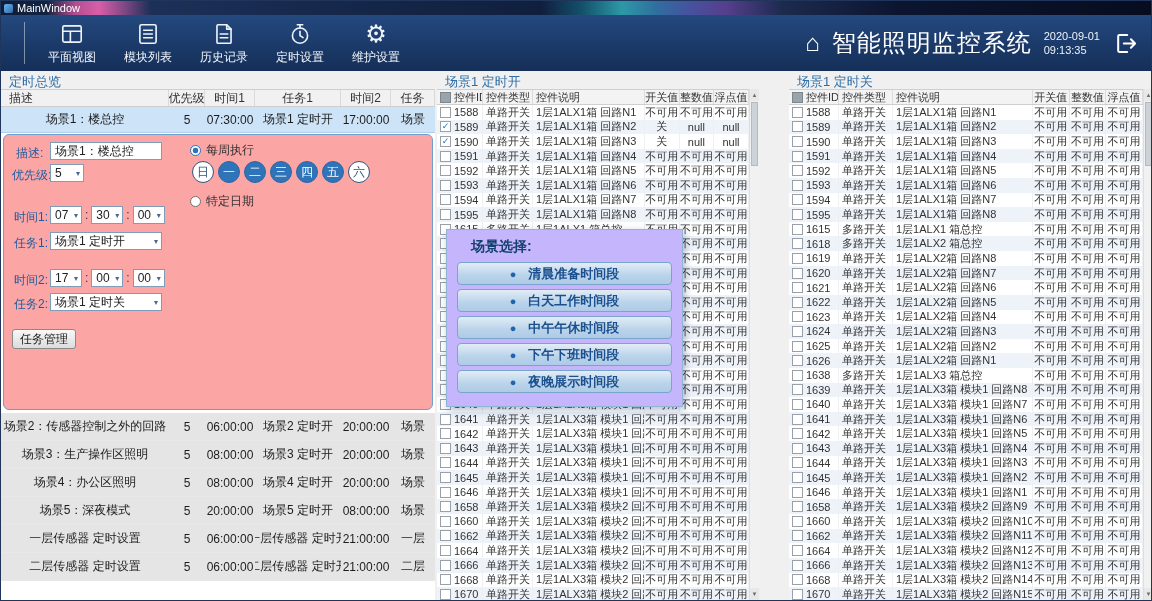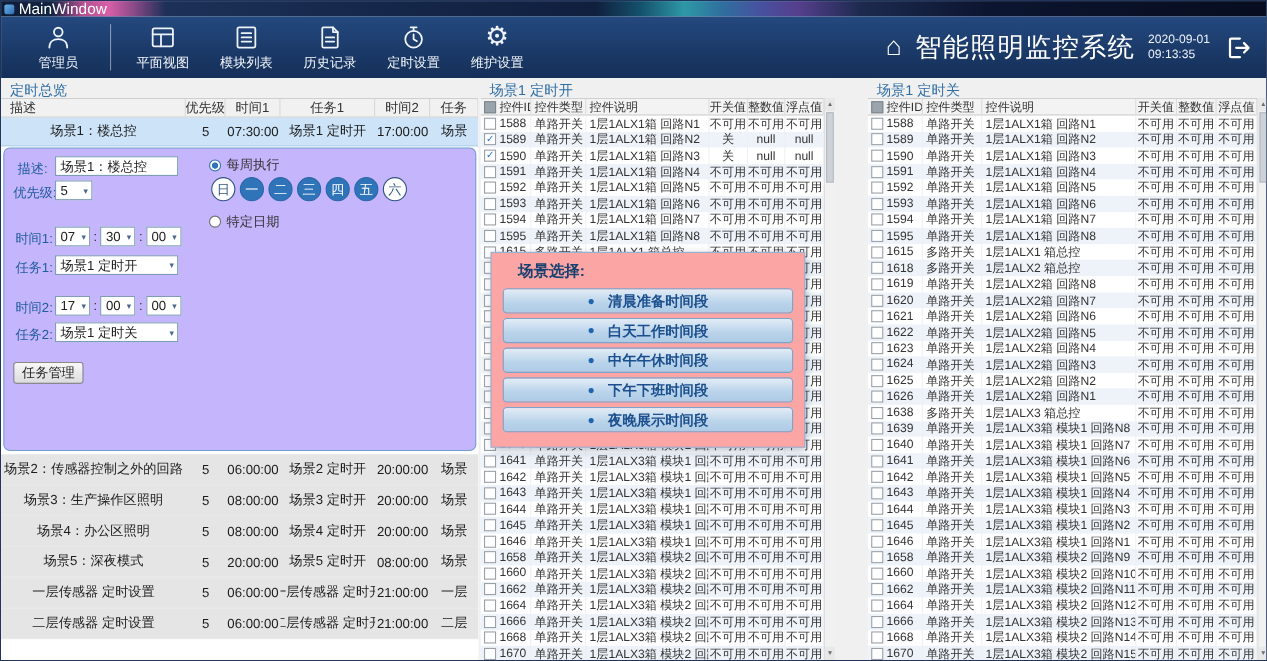--- a/index.html
+++ b/index.html
@@ -3,21 +3,21 @@
 <meta charset="utf-8">
 <style>
 *{margin:0;padding:0;box-sizing:border-box}
 html,body{width:1152px;height:601px;overflow:hidden}
 body{font-family:"Liberation Sans","DejaVu Sans",sans-serif}
 .window{position:relative;width:1152px;height:601px;background:#f0f0f0;border:1px solid #20355c;overflow:hidden}
 
 .titlebar{position:absolute;top:0;left:0;right:0;height:14px;display:flex;align-items:center;padding-left:3px;gap:4px;
 background:linear-gradient(90deg,#0e1d38 0%,#122342 4%,#b44f91 6.5%,#d75fa8 8.5%,#8a4a88 10.5%,#1d3057 13%,#15274a 30%,#101f3e 47%,#14506b 50.5%,#2d98a6 54%,#2f6f9f 57%,#47519e 60%,#563f8d 63%,#1c2a4e 68%,#0c1530 78%,#070d1f 100%)}
 .titlebar-icon{width:9px;height:9px;border-radius:2px;background:linear-gradient(135deg,#6db2e8,#2b6cb3);flex:none}
-.titlebar-text{font-size:14px;color:#fff;white-space:nowrap}
+.titlebar-text{font-size:11px;color:#fff;white-space:nowrap}
 
 .toolbar{position:absolute;top:14px;left:0;right:0;height:56px;background:linear-gradient(180deg,#24497f 0%,#1b3a69 55%,#152f58 100%);display:flex;align-items:center;padding-left:14px}
 .tb-item{width:76px;height:50px;display:flex;flex-direction:column;align-items:center;justify-content:center;gap:2px;color:#fff;cursor:default}
 .tb-icon{height:27px;display:flex;align-items:center;justify-content:center;line-height:26px}
 .tb-icon .glyph{font-size:24px;color:#eef3fa;line-height:26px}
 .tb-label{font-size:12px;color:#f2f6fb;white-space:nowrap}
 .tb-sep{width:1px;height:42px;background:rgba(255,255,255,.45);margin:0 9px;flex:none}
 .tb-right{margin-left:auto;display:flex;align-items:center;gap:12px;padding-right:12px}
 .home-glyph{font-size:24px;color:#fff;line-height:1}
 .app-title{font-size:24px;font-weight:normal;color:#fff;letter-spacing:1px;white-space:nowrap}
@@ -33,21 +33,21 @@
 
 .ltable{position:absolute;top:18px;left:0;right:0;bottom:0;background:#fff;overflow:hidden}
 .lheader{display:flex;height:18px;background:#f1f1f1;border-top:1px solid #cecece;border-bottom:1px solid #cecece;font-size:12px;color:#333;align-items:center}
 .lheader .c{border-right:1px solid #d9d9d9;height:100%;display:flex;align-items:center;justify-content:center;overflow:hidden;white-space:nowrap}
 .lheader .c.desc{justify-content:flex-start;padding-left:8px}
 .c.desc{width:168px}.c.prio{width:36px}.c.t1{width:50px}.c.task1{width:86px}.c.t2{width:50px}.c.task2{width:44px}
 .lrow{display:flex;height:28px;align-items:center;font-size:12px;color:#1c1c1c;background:#e5e5e5;border-bottom:1px solid #e8e8e8}
 .lrow .c{display:flex;align-items:center;justify-content:center;overflow:hidden;white-space:nowrap;height:100%}
 .lrow.selected{height:26px;background:#cce3f8;border-bottom:1px solid #b3cfec}
 
-.editor{position:relative;height:276px;margin:1px 2px 3px 2px;background:#c4b5fd;border:1px solid #6f9dce;border-radius:6px;font-size:12px}
+.editor{position:relative;height:276px;margin:1px 2px 3px 2px;background:#fca5a5;border:1px solid #6f9dce;border-radius:6px;font-size:12px}
 .ed-label{position:absolute;color:#1f5c9d;white-space:nowrap;font-size:12px}
 .input{position:absolute;border:1px solid #7f9db9;background:#fff;height:18px;padding:0 4px;font-size:12px;color:#222;display:flex;align-items:center;white-space:nowrap;overflow:hidden}
 .dd{display:flex;align-items:center;justify-content:space-between;border:1px solid #7f9db9;background:#fff;height:18px;padding:0 3px 0 4px;font-size:12px;color:#222;white-space:nowrap}
 .dd.abs{position:absolute}
 .dd .arr{font-size:8px;color:#49688f;margin-left:3px}
 .radio{width:11px;height:11px;border-radius:50%;border:1px solid #707070;background:#fff;display:inline-block;flex:none}
 .radio.on{border-color:#2f74b8;background:radial-gradient(circle,#2f74b8 0%,#2f74b8 40%,#fff 50%)}
 .radio-row{position:absolute;display:flex;align-items:center;gap:5px;font-size:12px;color:#333;white-space:nowrap}
 .days{position:absolute;display:flex;gap:4px}
 .day{width:22px;height:22px;border-radius:50%;border:1px solid #31557f;background:#fff;color:#31557f;display:flex;align-items:center;justify-content:center;font-size:12px}
@@ -66,21 +66,21 @@
 .cc.val{justify-content:center;padding-left:0}
 .cheader .cc.val{justify-content:center;padding-left:0}
 .panel-mid .cc.id{width:46px}.panel-mid .cc.type{width:50px}.panel-mid .cc.desc{width:112px}.panel-mid .cc.val{width:34.6px}
 .panel-right .cc.id{width:50px}.panel-right .cc.type{width:54px}.panel-right .cc.desc{width:140px}.panel-right .cc.val{width:36.6px}
 .cc.id{display:flex;align-items:center;gap:3px}
 .cb{width:11px;height:11px;border:1px solid #9aa0a8;background:#fff;flex:none;display:flex;align-items:center;justify-content:center}
 .cb .tick{display:none;font-size:9px;color:#1e6fc0;line-height:1}
 .cb.checked .tick{display:block}
 .cb.hdr{background:#9aa4ad;border-color:#7d858d}
 
-.popup{position:absolute;left:9px;top:158px;width:286px;height:178px;background:#fca5a5;border:1px solid #94b2d2;box-shadow:2px 3px 8px rgba(40,70,110,.35);z-index:6}
+.popup{position:absolute;left:9px;top:158px;width:237px;height:178px;background:#c4b5fd;border:1px solid #94b2d2;box-shadow:2px 3px 8px rgba(40,70,110,.35);z-index:6}
 .popup-title{font-size:14px;font-weight:bold;color:#16406f;padding:8px 0 2px 24px}
 .popup-btn{height:23px;margin:4px 10px;display:flex;align-items:center;justify-content:center;gap:12px;background:linear-gradient(180deg,#e2ecf6,#b9d3ea 60%,#aecbe6);border:1px solid #7ba4cd;border-radius:4px;font-size:13px;font-weight:bold;color:#1b4f8e;white-space:nowrap}
 .popup-btn .bullet{font-size:11px;color:#2064ae}
 
 .sbar{position:absolute;top:18px;right:0;bottom:0;width:10px;background:#f1f1f1;border-left:1px solid #dedede}
 .sb-btn{position:absolute;left:0;right:0;height:12px;display:flex;align-items:center;justify-content:center;font-size:6px;color:#6d6d6d;background:#e8e8e8}
 .sb-btn.up{top:0}.sb-btn.down{bottom:0}
 .sb-thumb{position:absolute;left:1px;right:1px;top:13px;height:64px;background:#cdd2d8;border:1px solid #b4bac2}
 svg{display:block}
 </style>
@@ -88,29 +88,20 @@
 <body>
 
 <div class="window">
 
   <div class="titlebar">
     <span class="titlebar-icon"></span>
     <span class="titlebar-text">MainWindow</span>
   </div>
 
   <div class="toolbar">
-    <div class="tb-item">
-      <span class="tb-icon">
-        <svg width="26" height="26" viewBox="0 0 24 24" fill="none" stroke="#eef3fa" stroke-width="1.5" stroke-linecap="round">
-          <circle cx="12" cy="7.5" r="3.6"></circle>
-            <path d="M4.5 20.5c0-5 3.5-7 7.5-7s7.5 2 7.5 7"></path>
-        </svg>
-      </span>
-      <span class="tb-label">管理员</span>
-    </div>
     <div class="tb-sep"></div>
     <div class="tb-item">
       <span class="tb-icon">
         <svg width="26" height="26" viewBox="0 0 24 24" fill="none" stroke="#eef3fa" stroke-width="1.5" stroke-linecap="round">
           <rect x="3.5" y="4.5" width="17" height="15" rx="1.5"></rect>
             <path d="M3.5 9.5h17M10.5 9.5v10"></path>
         </svg>
       </span>
       <span class="tb-label">平面视图</span>
     </div>

